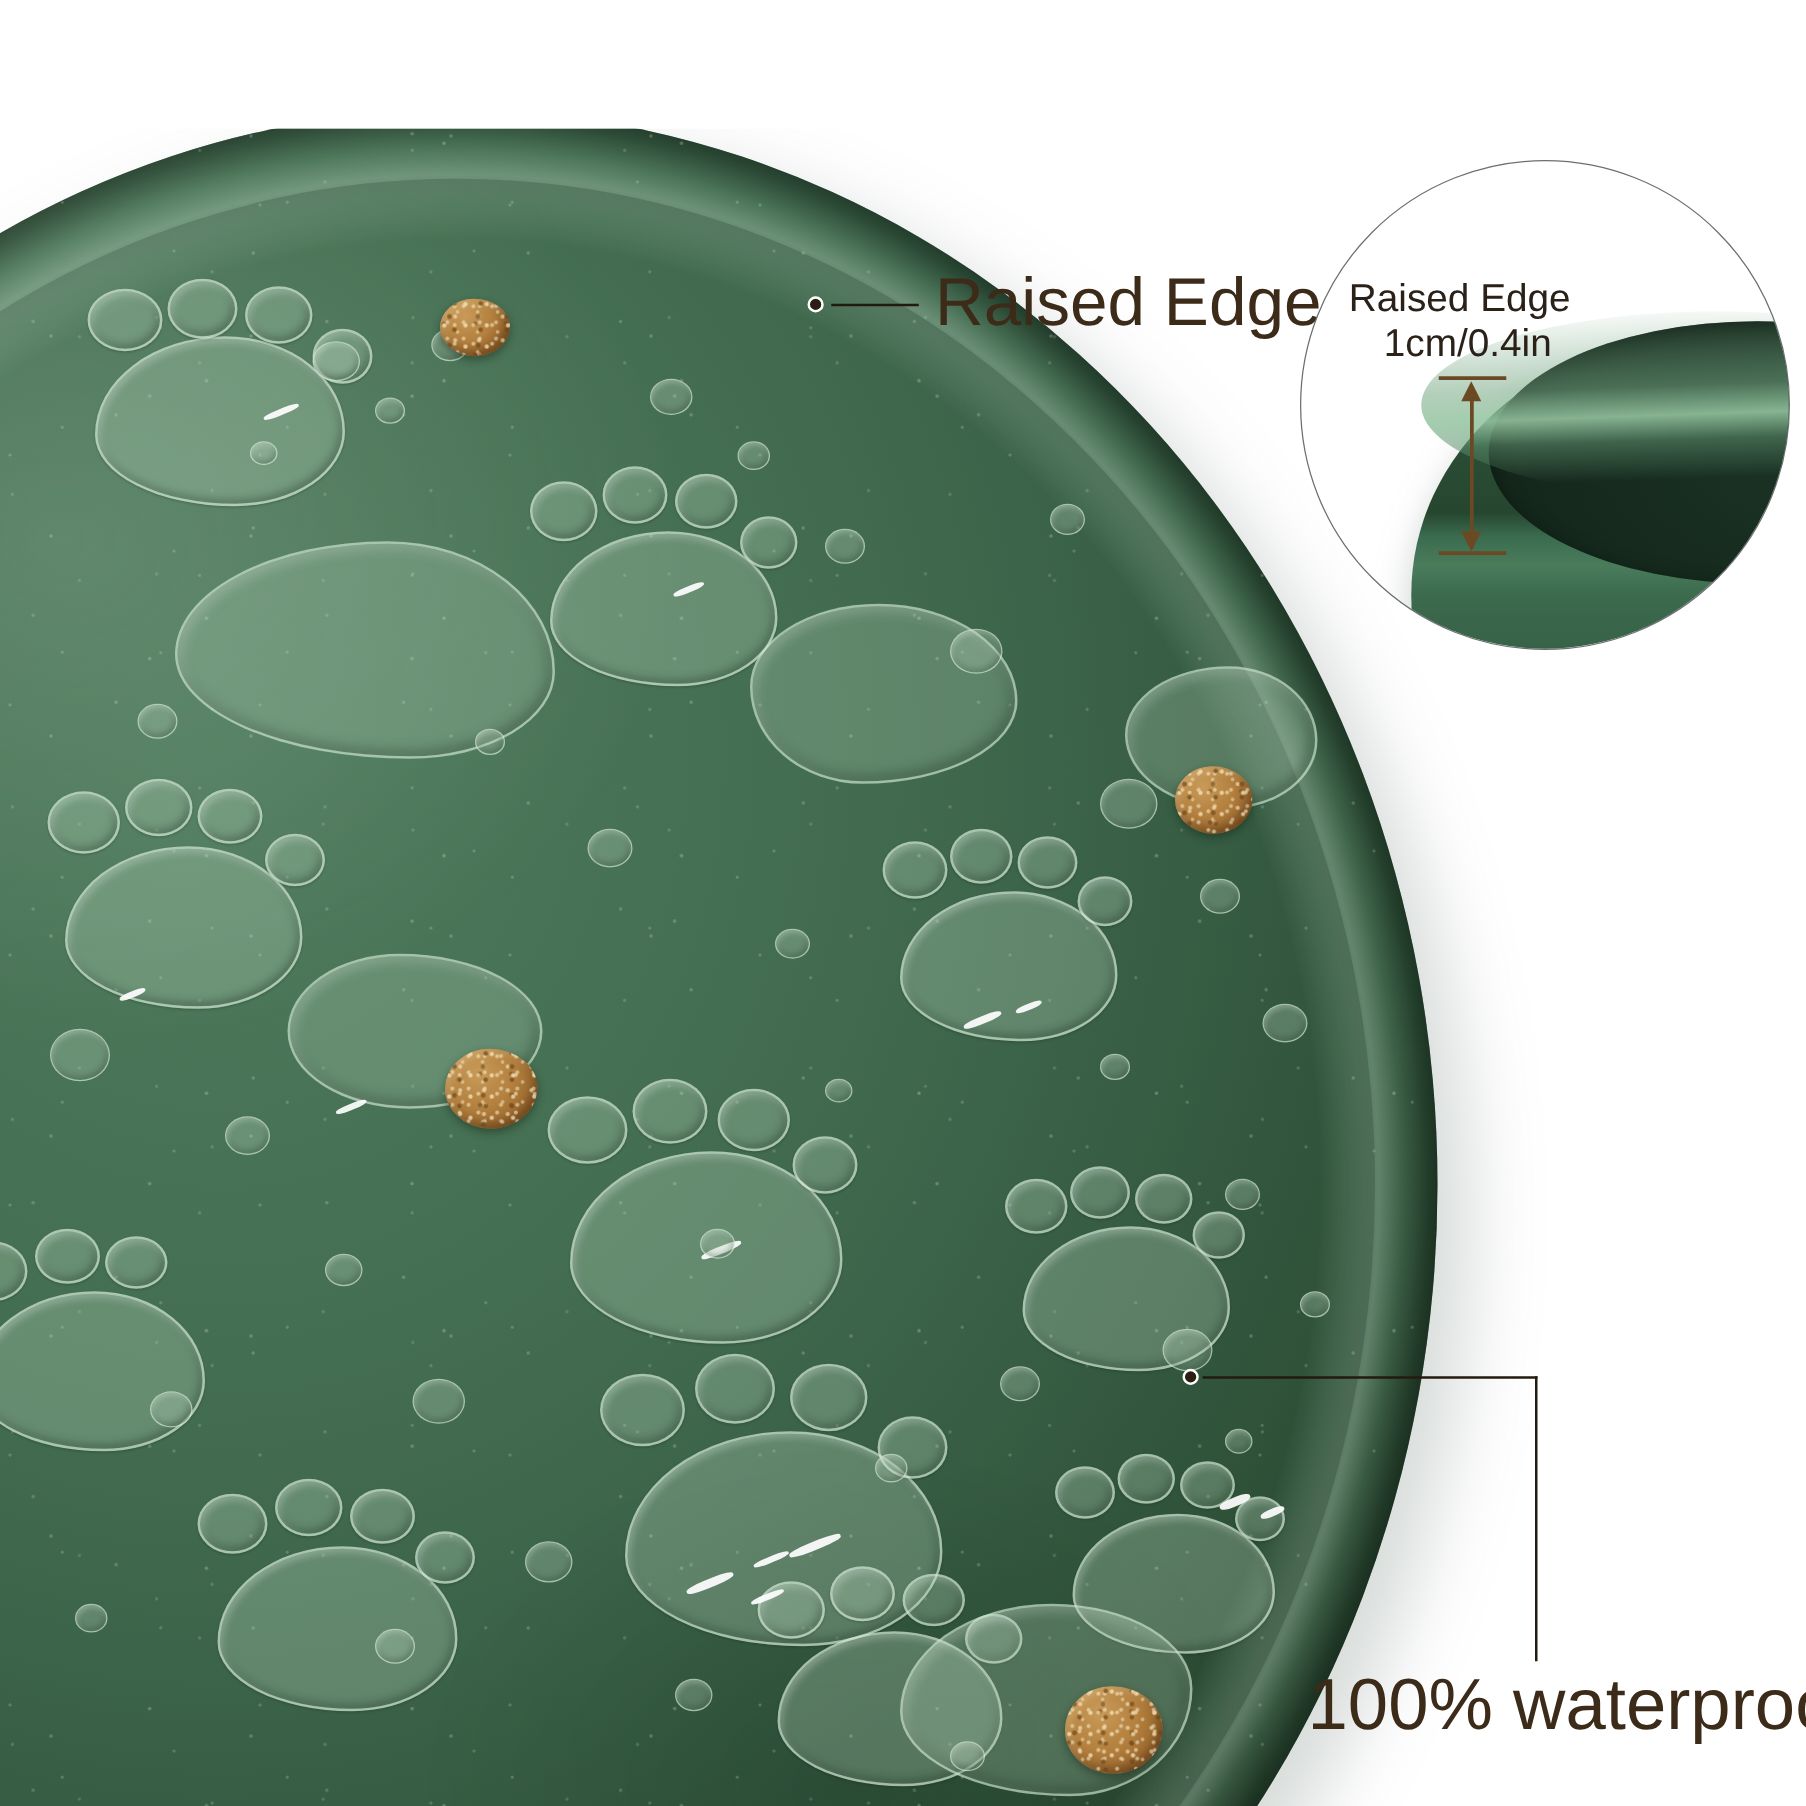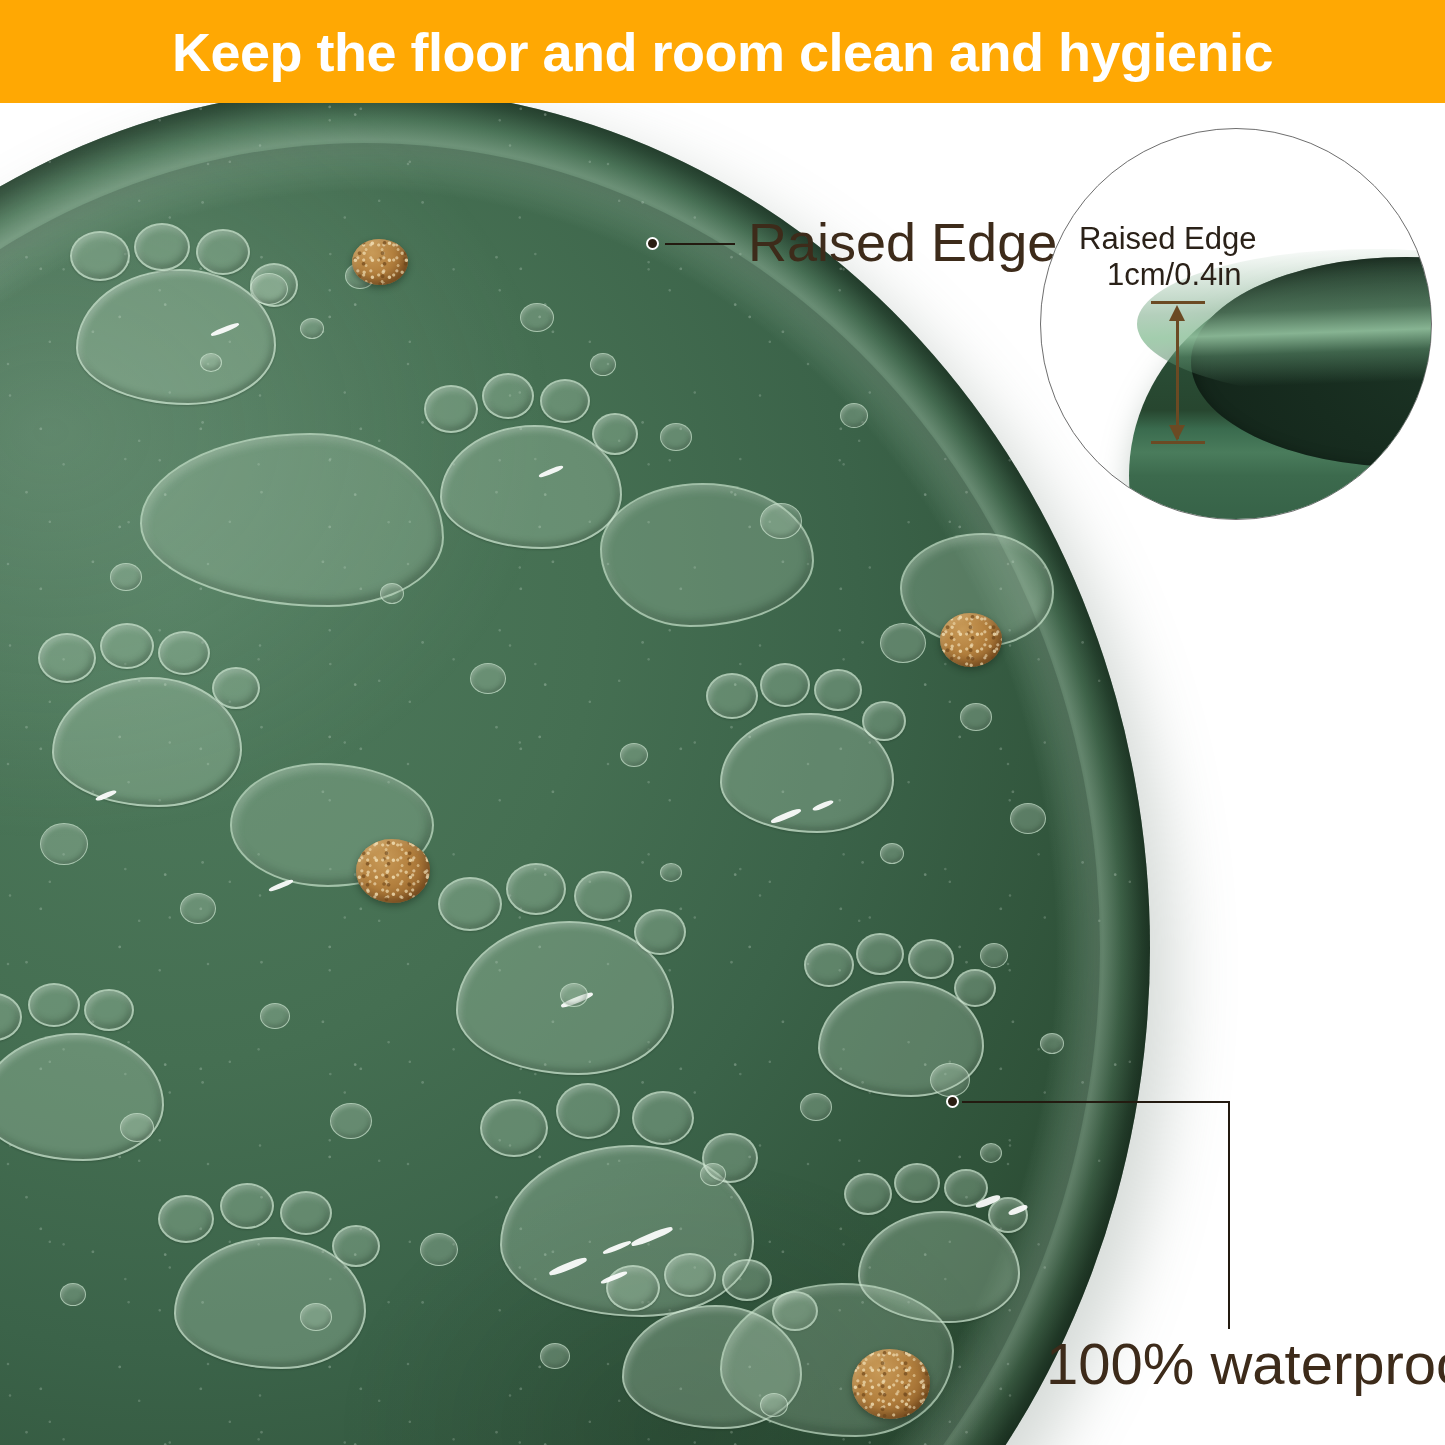--- a/index.html
+++ b/index.html
@@ -291,23 +291,20 @@
     border-right: 8px solid transparent;
   }
   .meas-arrow.up   { border-bottom: 16px solid #6B4A23; }
   .meas-arrow.down { border-top: 16px solid #6B4A23; }
 </style>
 </head>
 <body>
 
 <div id="stage">
 
-  <div class="banner">
-    <div class="banner-text">Keep the floor and room clean and hygienic</div>
-  </div>
 
   <div class="photo">
 
     <div class="tray-wrap">
       <div class="tray-outer"></div>
       <div class="tray-rim"></div>
       <div class="tray-inner-step"></div>
       <div class="tray-sheen"></div>
       <div class="tray-speckle"></div>
     </div>

